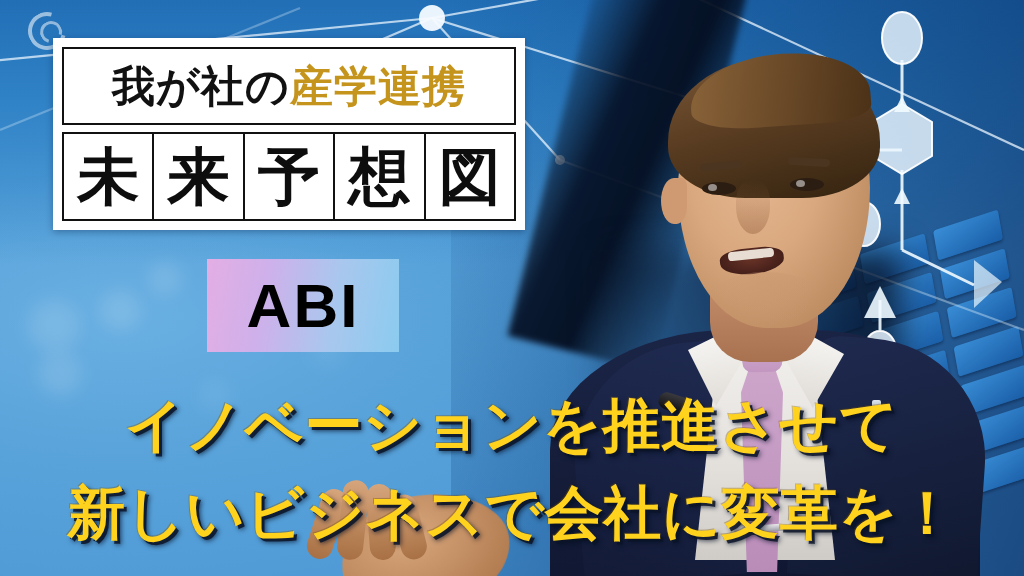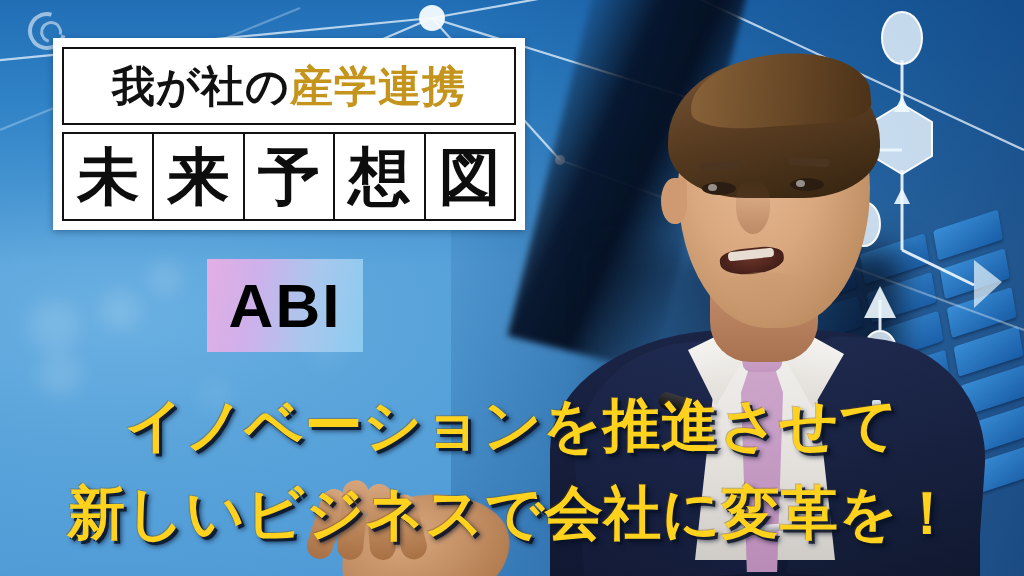--- a/index.html
+++ b/index.html
@@ -218,21 +218,21 @@
     background:#fff;
   }
   .tp-row2 .cell:first-child{margin-left:0;}
   .tp-row2 .cell span{
     font-size:62px;font-weight:700;line-height:1;color:#0d0d0d;
     font-family:"DejaVu Sans","Liberation Sans",sans-serif;
   }
 
   
   .abi{
-    position:absolute;left:207px;top:259px;width:156px;height:93px;
+    position:absolute;left:207px;top:259px;width:192px;height:93px;
     background:linear-gradient(100deg,#e3aee4 0%,#cfb0ea 30%,#a9c7ee 65%,#8bcbef 100%);
     display:flex;align-items:center;justify-content:center;
   }
   .abi span{
     font-size:62px;font-weight:700;color:#000;letter-spacing:2px;
     font-family:"Liberation Sans","DejaVu Sans",sans-serif;
   }
 
   
   .headline{

